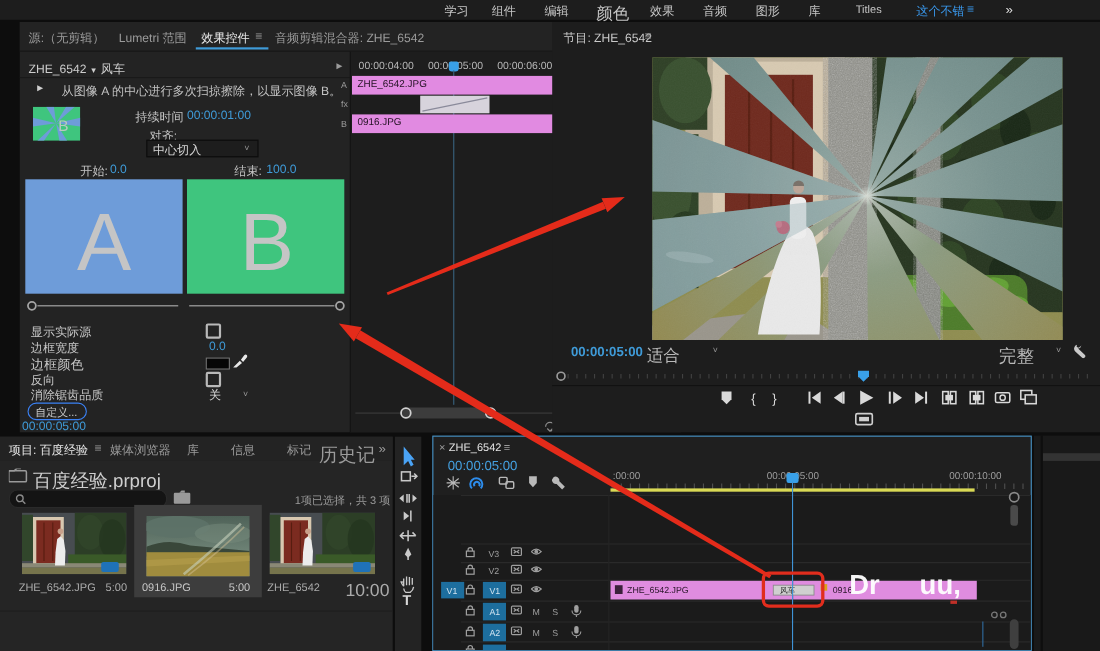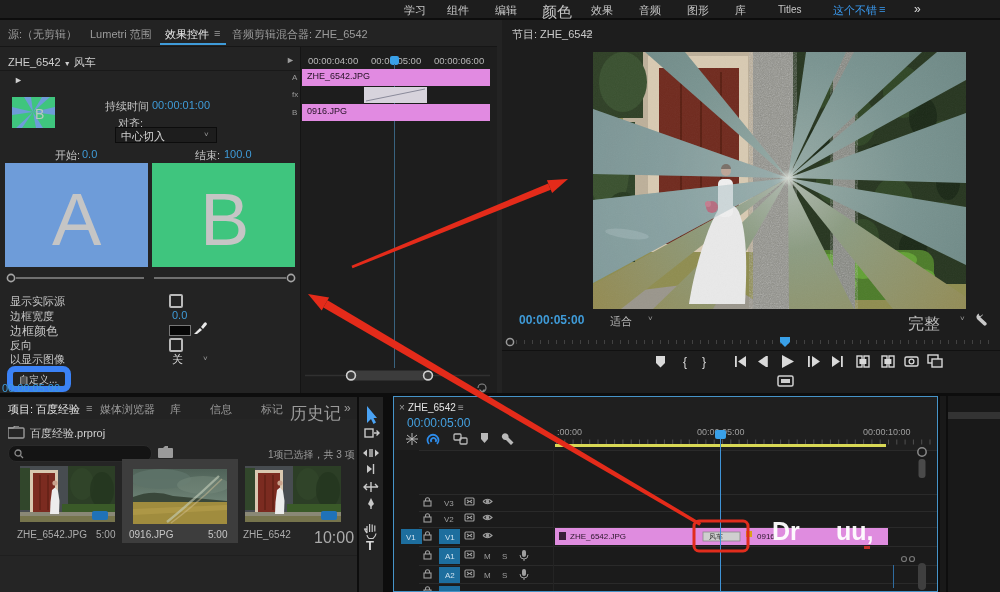--- a/index.html
+++ b/index.html
@@ -21,37 +21,38 @@
   <span class="t lt" style="left:591px;top:3px;font-size:11px">效果</span>
   <span class="t lt" style="left:639px;top:3px;font-size:11px">音频</span>
   <span class="t lt" style="left:687px;top:3px;font-size:11px">图形</span>
   <span class="t lt" style="left:735px;top:3px;font-size:11px">库</span>
   <span class="t lt" style="left:778px;top:4px;font-size:10px">Titles</span>
   <span class="t" style="left:833px;top:3px;font-size:11px;color:#3a9af0">这个不错</span>
   <span class="t" style="left:879px;top:3px;font-size:11px;color:#3a9af0">≡</span>
   <span class="t" style="left:914px;top:2px;font-size:12px;color:#dedede">»</span>
 </div>
 
-<div class="panel" id="fxp" style="left:0;top:20;width:601px;height:373px;top:20px">
+<div class="panel" id="fxp" style="left:18px;top:20;width:601px;height:373px;top:20px">
 
   <div class="abs" style="left:0;top:0;width:497px;height:26px;background:#232323;border-bottom:1px solid #161616">
     <span class="t gray" style="left:8px;top:7px;font-size:11px">源:（无剪辑）</span>
     <span class="t gray" style="left:90px;top:7px;font-size:11px">Lumetri 范围</span>
     <span class="t" style="left:165px;top:7px;font-size:11px;color:#ededed">效果控件</span>
     <span class="t gray" style="left:214px;top:7px;font-size:11px">≡</span>
     <div class="abs" style="left:160px;top:23px;width:66px;height:2px;background:#3f9bd8"></div>
     <span class="t gray" style="left:232px;top:7px;font-size:11px">音频剪辑混合器: ZHE_6542</span>
   </div>
 
   <div class="abs" style="left:0;top:32px;width:300px;height:18px;border-bottom:1px solid #191919">
     <span class="t" style="left:8px;top:3px;font-size:11px;color:#cdcdcd">ZHE_6542 <span style="font-size:7px">▼</span> 风车</span>
     <span class="t gray" style="left:286px;top:3px;font-size:9px">►</span>
   </div>
 
   <span class="t" style="left:14px;top:55px;font-size:9px;color:#cfcfcf">►</span>
+  <span class="t" style="left:38px;top:55px;font-size:11px;color:#c3c3c3">从图像 A 的中心进行多次扫掠擦除，以显示图像 B。</span>
 
   <svg class="abs" style="left:12px;top:77px" width="43" height="31" viewBox="0 0 43 31">
     <rect width="43" height="31" fill="#3fc57e"></rect>
     <g fill="#6e9cd9">
       <polygon points="21,15 12,0 19,0"></polygon>
         <polygon points="21,15 30,0 38,0"></polygon>
       <polygon points="21,15 43,10 43,18"></polygon>
         <polygon points="21,15 31,31 24,31"></polygon>
       <polygon points="21,15 10,31 4,31"></polygon>
         <polygon points="21,15 0,18 0,10"></polygon>
@@ -91,24 +92,24 @@
   <span class="t" style="left:10px;top:289px;font-size:11px;color:#c6c6c6">边框宽度</span>
   <span class="t blue" style="left:172px;top:289px;font-size:11px">0.0</span>
   <span class="t" style="left:10px;top:303px;font-size:12px;color:#c6c6c6">边框颜色</span>
   <div class="abs" style="left:169px;top:305px;width:20px;height:9px;background:#060606;border:1px solid #777"></div>
   <svg class="abs" style="left:193px;top:301px" width="14" height="14" viewBox="0 0 14 14">
     <path d="M2 12 L7 7 L9 9 L4 13 L1 13 Z" fill="#e8e8e8"></path>
     <path d="M8 6 L11 2 Q12.5 0.5 13.5 2 Q14.5 3 13 4.5 L10 8 Z" fill="#e8e8e8"></path>
   </svg>
   <span class="t" style="left:10px;top:318px;font-size:11px;color:#c6c6c6">反向</span>
   <div class="abs" style="left:169px;top:318px;width:10px;height:10px;border:2px solid #b9b9b9;border-radius:2px"></div>
-  <span class="t" style="left:10px;top:332px;font-size:11px;color:#c6c6c6">以显示图像</span>
+  <span class="t" style="left:10px;top:332px;font-size:11px;color:#c6c6c6">消除锯齿品质</span>
   <span class="t" style="left:172px;top:332px;font-size:11px;color:#d6d6d6">关</span>
   <span class="t gray" style="left:203px;top:334px;font-size:8px">˅</span>
-  <div class="abs" style="left:7px;top:346px;width:52px;height:14px;border:6px solid #3b82f6;border-radius:8px">
+  <div class="abs" style="left:7px;top:346px;width:52px;height:14px;border:1px solid #3b82f6;border-radius:8px">
     <span class="t" style="left:6px;top:1px;font-size:10px;color:#c9c9c9">自定义...</span>
   </div>
   <span class="t blue" style="left:2px;top:362px;font-size:11px">00:00:05:00</span>
 
   <div class="abs" style="left:300px;top:27px;width:190px;height:346px;background:#1d1d1d;border-left:1px solid #141414"></div>
   <div class="abs" style="left:490px;top:27px;width:7px;height:346px;background:#1e1e1e"></div>
   <span class="t" style="left:308px;top:35px;font-size:9.5px;color:#b8b8b8">00:00:04:00</span>
   <span class="t" style="left:371px;top:35px;font-size:9.5px;color:#b8b8b8">00:00:05:00</span>
   <span class="t" style="left:434px;top:35px;font-size:9.5px;color:#b8b8b8">00:00:06:00</span>
 
@@ -249,21 +250,21 @@
     <circle cx="115" cy="152" r="3" fill="#e05570"></circle>
     <polygon points="195,126 0,148 0,231" fill="#9db4ba" opacity="0.42"></polygon>
     <polygon points="195,126 0,57 0,122" fill="#9db4ba" opacity="0.28"></polygon>
     <ellipse cx="34" cy="182" rx="22" ry="4.5" fill="#cfdadd" opacity="0.22" transform="rotate(8 34 182)"></ellipse>
     <rect width="373" height="257" filter="url(#nz)" opacity="0.055"></rect>
     <circle cx="195" cy="126" r="9" fill="url(#glow)"></circle>
   </svg>
   </div>
 
   <span class="t" style="left:17px;top:293px;font-size:12px;font-weight:bold;color:#3f9bd8">00:00:05:00</span>
-  <span class="t" style="left:108px;top:294px;font-size:11px;color:#b9b9b9">适合</span>
+  <span class="t" style="left:86px;top:294px;font-size:15px;color:#b9b9b9">适合</span>
   <span class="t gray" style="left:146px;top:294px;font-size:8px">˅</span>
   <span class="t" style="left:406px;top:294px;font-size:16px;color:#b9b9b9">完整</span>
   <span class="t gray" style="left:458px;top:294px;font-size:8px">˅</span>
   <svg class="abs" style="left:473px;top:292px" width="16" height="14" viewBox="0 0 16 14">
     <path d="M4 1.5 a3.6 3.6 0 0 0 -1.5 6 l6 5.5 a1.8 1.8 0 0 0 2.6 -2.6 l-6 -5.5 a3.6 3.6 0 0 0 3 -2.8 l-2.3 2 l-2 -0.6 Z" fill="#c9c9c9"></path>
   </svg>
 
   <svg class="abs" style="left:0;top:312px" width="498" height="22" viewBox="0 0 498 22">
     <line x1="14" y1="10" x2="492" y2="10" stroke="#414141" stroke-width="4" stroke-dasharray="1 7"></line>
     <circle cx="8" cy="10" r="3.6" fill="#1d1d1d" stroke="#9a9a9a" stroke-width="1.5"></circle>
@@ -326,21 +327,21 @@
     <span class="t gray" style="left:170px;top:5px;font-size:11px">库</span>
     <span class="t gray" style="left:210px;top:5px;font-size:11px">信息</span>
     <span class="t gray" style="left:261px;top:5px;font-size:11px">标记</span>
     <span class="t gray" style="left:290px;top:5px;font-size:17px">历史记</span>
     <span class="t gray" style="left:344px;top:4px;font-size:12px">»</span>
   </div>
   <svg class="abs" style="left:8px;top:29px" width="18" height="13" viewBox="0 0 18 13">
     <rect x="0" y="2" width="16" height="10" rx="1" fill="none" stroke="#9a9a9a" stroke-width="1.4"></rect>
     <path d="M0 2 L5 2 L7 0 L11 0" stroke="#9a9a9a" fill="none" stroke-width="1.4"></path>
   </svg>
-  <span class="t" style="left:30px;top:29px;font-size:11px;color:#cfcfcf">百度经验.prproj</span>
+  <span class="t" style="left:30px;top:29px;font-size:17px;color:#cfcfcf">百度经验.prproj</span>
   <div class="abs" style="left:8px;top:48px;width:142px;height:15px;background:#141414;border:1px solid #2a2a2a;border-radius:8px">
     <svg class="abs" style="left:5px;top:3px" width="10" height="10" viewBox="0 0 10 10">
         <circle cx="4" cy="4" r="3" fill="none" stroke="#8a8a8a" stroke-width="1.3"></circle>
         <line x1="6.5" y1="6.5" x2="9" y2="9" stroke="#8a8a8a" stroke-width="1.3"></line>
       </svg>
   </div>
   <svg class="abs" style="left:156px;top:48px" width="20" height="16" viewBox="0 0 20 16">
     <rect x="2" y="3" width="15" height="10" rx="1" fill="#9a9a9a"></rect>
     <path d="M2 3 L7 3 L9 1 L12 1 L12 3" fill="#9a9a9a"></path>
   </svg>

